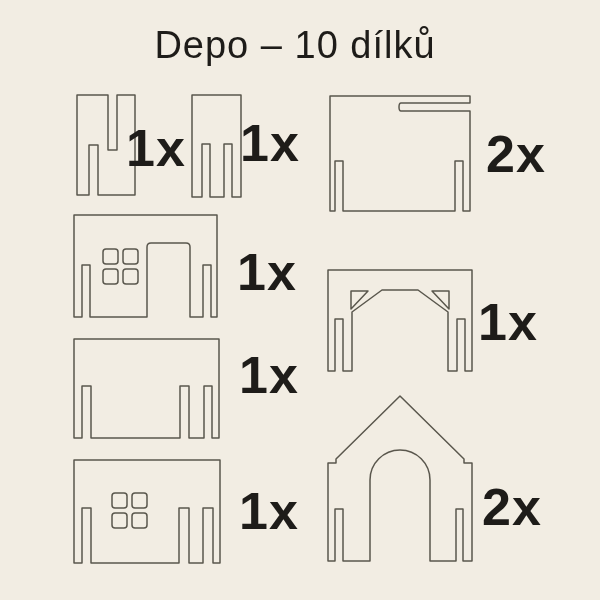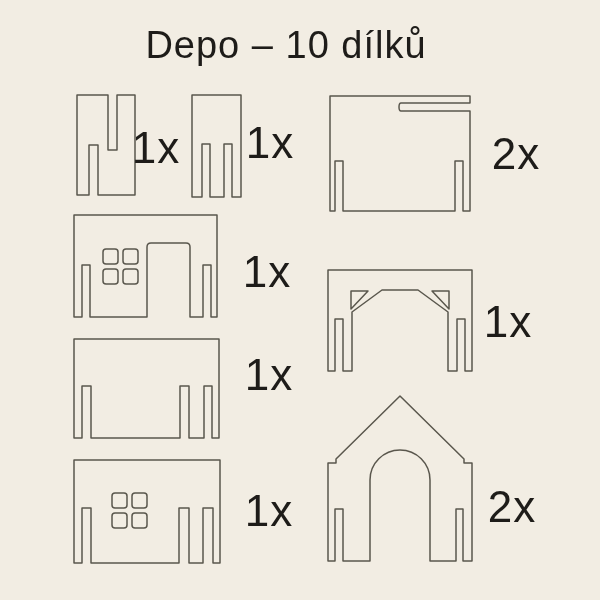--- a/index.html
+++ b/index.html
@@ -15,21 +15,21 @@
     position: relative;
   }
   .stage {
     position: absolute;
     inset: 0;
     width: 600px;
     height: 600px;
   }
   .title {
     position: absolute;
-    left: 0;
+    left: 9px;
     top: 24px;
     width: 572px;
     text-align: center;
     font-size: 38px;
     font-weight: 500;
     letter-spacing: 1px;
     color: #1e1c19;
   }
   .pieces-svg {
     position: absolute;
@@ -41,22 +41,22 @@
   .pieces-svg path, .pieces-svg rect {
     fill: none;
     stroke: #5a574d;
     stroke-width: 1.5;
     stroke-linejoin: round;
     stroke-linecap: round;
   }
   .qty {
     position: absolute;
     transform: translate(-50%, -50%);
-    font-size: 44px;
-    font-weight: 400;
+    font-size: 52px;
+    font-weight: 700;
     color: #1e1c19;
     letter-spacing: 1px;
     white-space: nowrap;
   }
 </style>
 </head>
 <body>
 
 <div class="stage">
 

